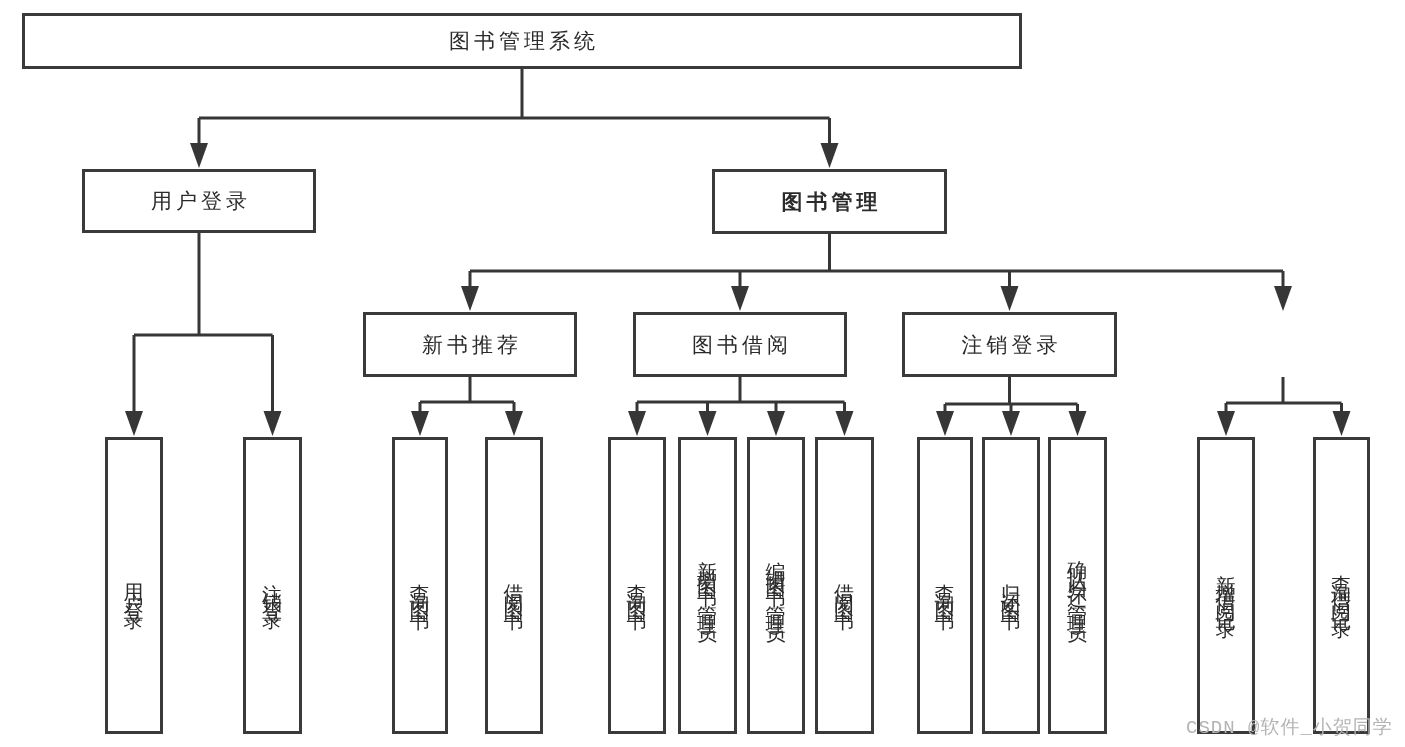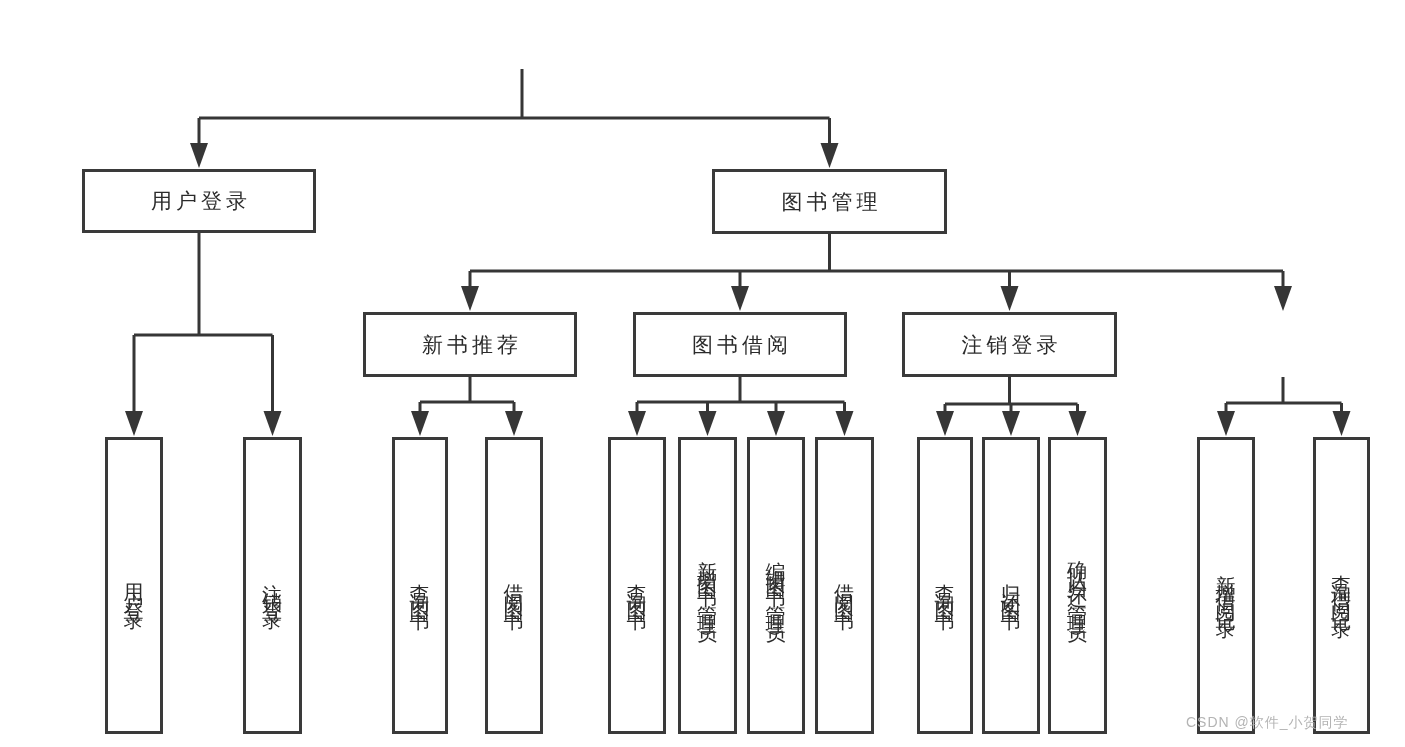--- a/index.html
+++ b/index.html
@@ -44,25 +44,26 @@
     text-orientation: mixed;
     font-size: 20px;
     letter-spacing: 9px;
     line-height: 1.1;
     color: #2b2b2b;
   }
   .watermark {
     position: absolute;
     left: 1186px;
     top: 714px;
-    font-size: 14px;
+    font-size: 19px;
     letter-spacing: 1px;
     color: #b4b4b4;
     white-space: nowrap;
     z-index: 5;
+    font-family: Liberation Mono, monospace;
   }
 </style>
 </head>
 <body>
 
 <div class="canvas">
 
   <svg id="connectors" viewBox="0 0 1405 747" xmlns="http://www.w3.org/2000/svg">
       <path d="M522 69V118M199 118H829.5M199 118V151M829.5 118V151M199 233V335M134 335H272.5M134 335V419M272.5 335V419M829.5 234V271M470 271H1283M470 271V294M740 271V294M1009.5 271V294M1283 271V294M470 377V402M420 402H514M420 402V419M514 402V419M740 377V402M637 402H844.5M637 402V419M707.5 402V419M776 402V419M844.5 402V419M1009.5 377V404M945 404H1077.5M945 404V419M1011 404V419M1077.5 404V419M1283 377V403M1226 403H1341.5M1226 403V419M1341.5 403V419" fill="none" stroke="#363636" stroke-width="3"></path>
       <g fill="#363636">
@@ -81,26 +82,29 @@
         <polygon points="767,411 785,411 776,436"></polygon>
         <polygon points="835.5,411 853.5,411 844.5,436"></polygon>
         <polygon points="936,411 954,411 945,436"></polygon>
         <polygon points="1002,411 1020,411 1011,436"></polygon>
         <polygon points="1068.5,411 1086.5,411 1077.5,436"></polygon>
         <polygon points="1217,411 1235,411 1226,436"></polygon>
         <polygon points="1332.5,411 1350.5,411 1341.5,436"></polygon>
       </g>
     </svg>
 
+  <div class="node hbox" style="left: 22px; top: 13px; width: 1000px; height: 56px;">
+    <span>图书管理系统</span>
+  </div>
 
   <div class="node hbox" style="left: 82px; top: 169px; width: 234px; height: 64px;">
     <span>用户登录</span>
   </div>
 
-  <div class="node hbox" style="left: 712px; top: 169px; width: 235px; height: 65px;">
+  <div class="node hbox" style="left: 712px; top: 169px; width: 235px; height: 65px; font-weight: bold;">
     <span>图书管理</span>
   </div>
 
   <div class="node hbox" style="left: 633px; top: 312px; width: 214px; height: 65px;">
     <span>图书借阅</span>
   </div>
 
   <div class="node hbox" style="left: 363px; top: 312px; width: 214px; height: 65px;">
     <span>新书推荐</span>
   </div>

